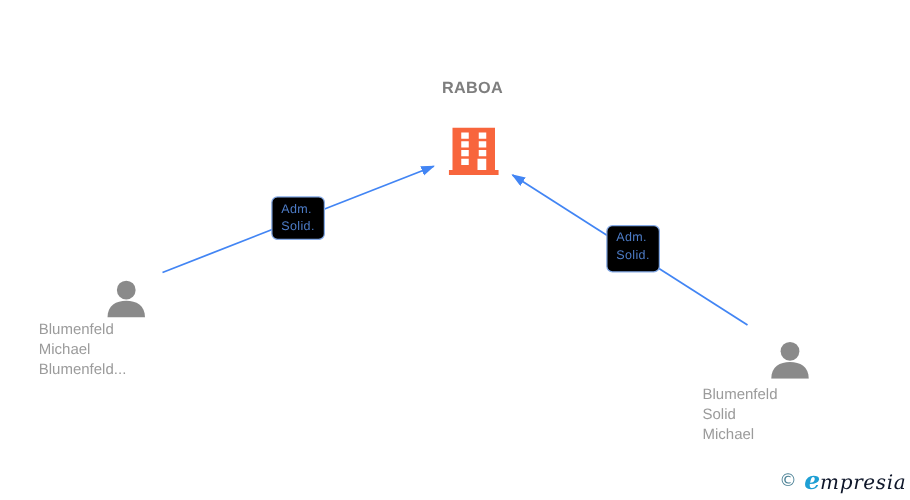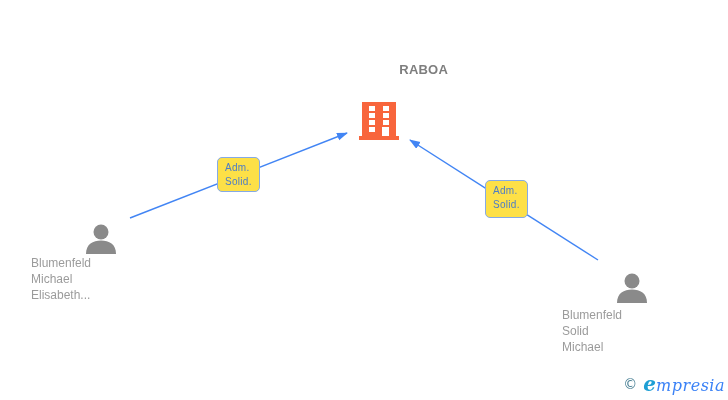--- a/index.html
+++ b/index.html
@@ -5,57 +5,57 @@
   html,body { margin:0; padding:0; background:#ffffff; }
   .canvas {
     position:relative; width:728px; height:400px; background:#ffffff;
     overflow:hidden; font-family:"Liberation Sans", sans-serif;
   }
   .edges-layer { position:absolute; left:0; top:0; width:728px; height:400px; }
 
   
   .company-title {
     position:absolute; left:308px; top:62px; width:140px;
-    text-align:right; font-size:13px; font-weight:bold;
+    text-align:center; font-size:13px; font-weight:bold;
     color:#7e7e7e; line-height:15px; letter-spacing:0.2px;
   }
   .building-wrap { position:absolute; left:359px; top:102px; width:40px; height:38px; }
 
   
   .person-icon { position:absolute; }
   .person-name {
     position:absolute; width:140px; text-align:left;
     font-size:12px; color:#9b9b9b; line-height:16px;
   }
   .person-icon.p-left  { left:84px;  top:224px; }
   .person-name.p-left  { left:31px;  top:255px; }
   .person-icon.p-right { left:615px; top:273px; }
   .person-name.p-right { left:562px; top:307px; }
 
   
   .edge-label {
-    position:absolute; box-sizing:border-box; background:#fde047;
+    position:absolute; box-sizing:border-box; background:#000000;
     border:1.5px solid #85aae6; border-radius:5px;
     font-size:10px; color:#4d7cc7; line-height:14px;
     padding:3px 0 0 7px; letter-spacing:0.3px;
   }
   .edge-label.e-left  { left:217px; top:157px; width:43px; height:35px; }
   .edge-label.e-right { left:485px; top:180px; width:43px; height:38px; }
 
   
   .watermark { position:absolute; right:3px; bottom:4px; white-space:nowrap; }
   .watermark .copy {
     font-size:14px; color:#4a8095; vertical-align:2px; margin-right:6px;
     font-family:"DejaVu Sans", sans-serif;
   }
   .watermark .brand {
     font-family:"DejaVu Serif", serif; font-style:italic;
   }
   .watermark .brand-initial { font-size:20px; color:#1e9fd4; font-weight:bold; }
-  .watermark .brand-rest    { font-size:16px; color:#3b82f6; letter-spacing:0.5px; }
+  .watermark .brand-rest    { font-size:16px; color:#0f172a; letter-spacing:0.5px; }
 </style>
 </head>
 <body>
 
 <div class="canvas">
 
   <svg class="edges-layer" width="728" height="400" viewBox="0 0 728 400">
     <defs>
       <marker id="ah" markerWidth="12" markerHeight="9" refX="10" refY="4" orient="auto" markerUnits="userSpaceOnUse">
         <path d="M0,0 L11,4 L0,8 Z" fill="#4285f4"></path>
@@ -85,21 +85,21 @@
 
   <div class="person-icon p-left">
     <svg width="34" height="30" viewBox="0 0 34 30">
       <circle cx="17" cy="8" r="7.5" fill="#8a8a8a"></circle>
       <path d="M2,30 C2,20 9,16.5 17,16.5 C25,16.5 32,20 32,30 Z" fill="#8a8a8a"></path>
     </svg>
   </div>
   <div class="person-name p-left">
     <div>Blumenfeld</div>
     <div>Michael</div>
-    <div>Elisabeth...</div>
+    <div>Blumenfeld...</div>
   </div>
 
   <div class="person-icon p-right">
     <svg width="34" height="30" viewBox="0 0 34 30">
       <circle cx="17" cy="8" r="7.5" fill="#8a8a8a"></circle>
       <path d="M2,30 C2,20 9,16.5 17,16.5 C25,16.5 32,20 32,30 Z" fill="#8a8a8a"></path>
     </svg>
   </div>
   <div class="person-name p-right">
     <div>Blumenfeld</div>

